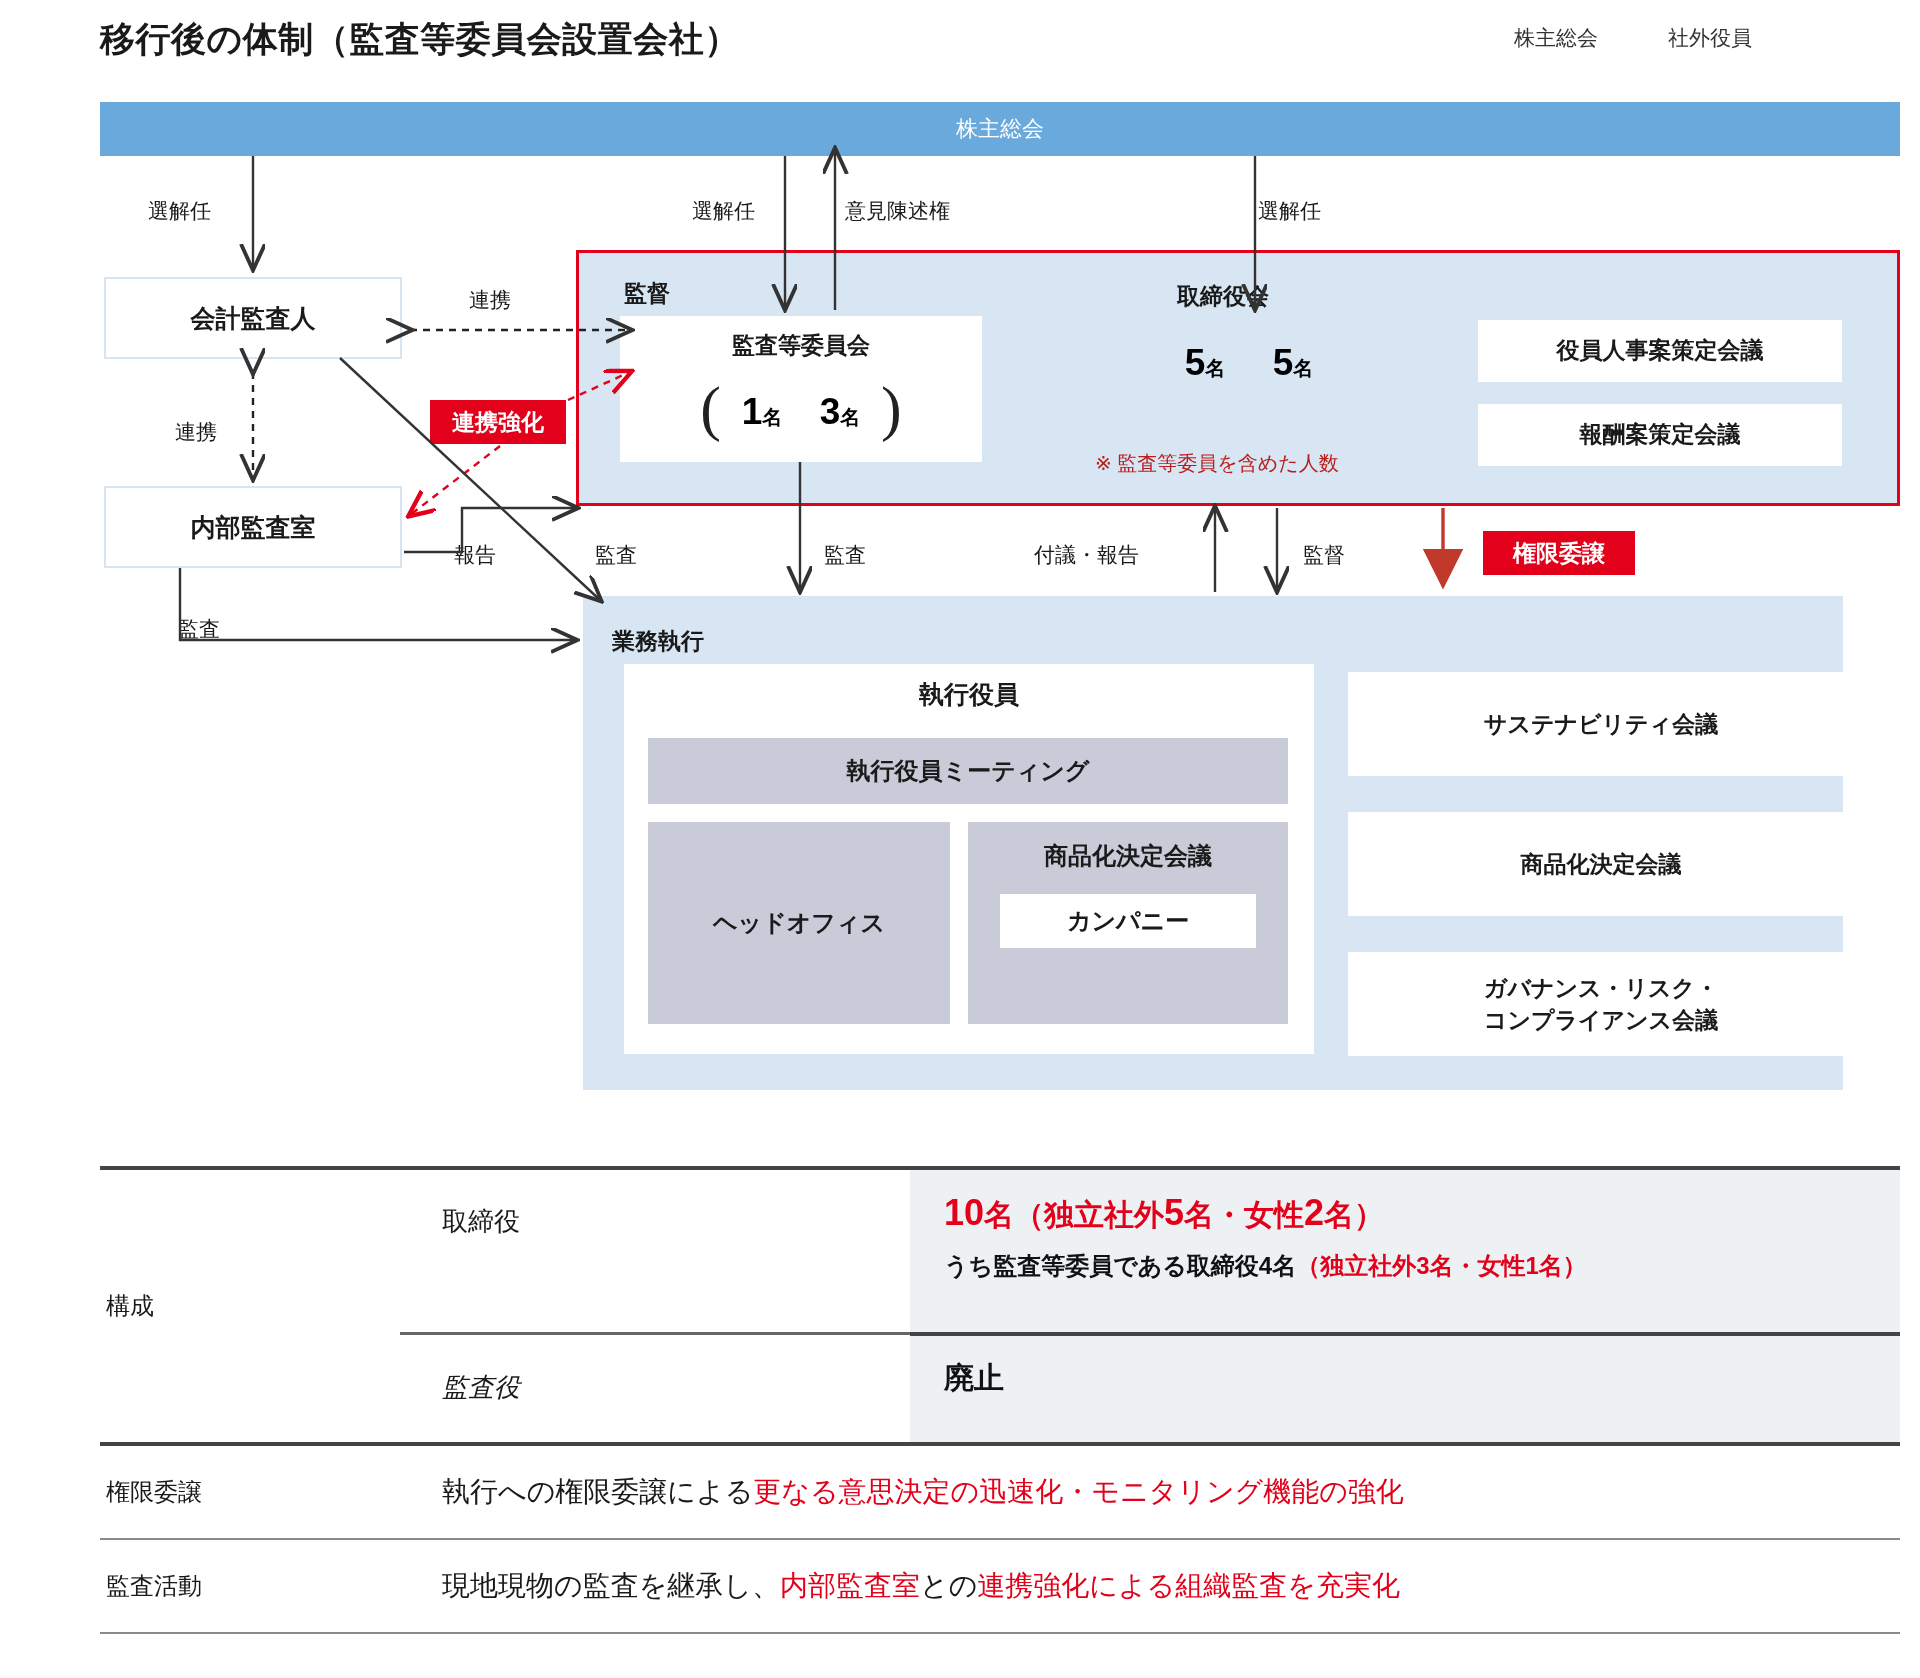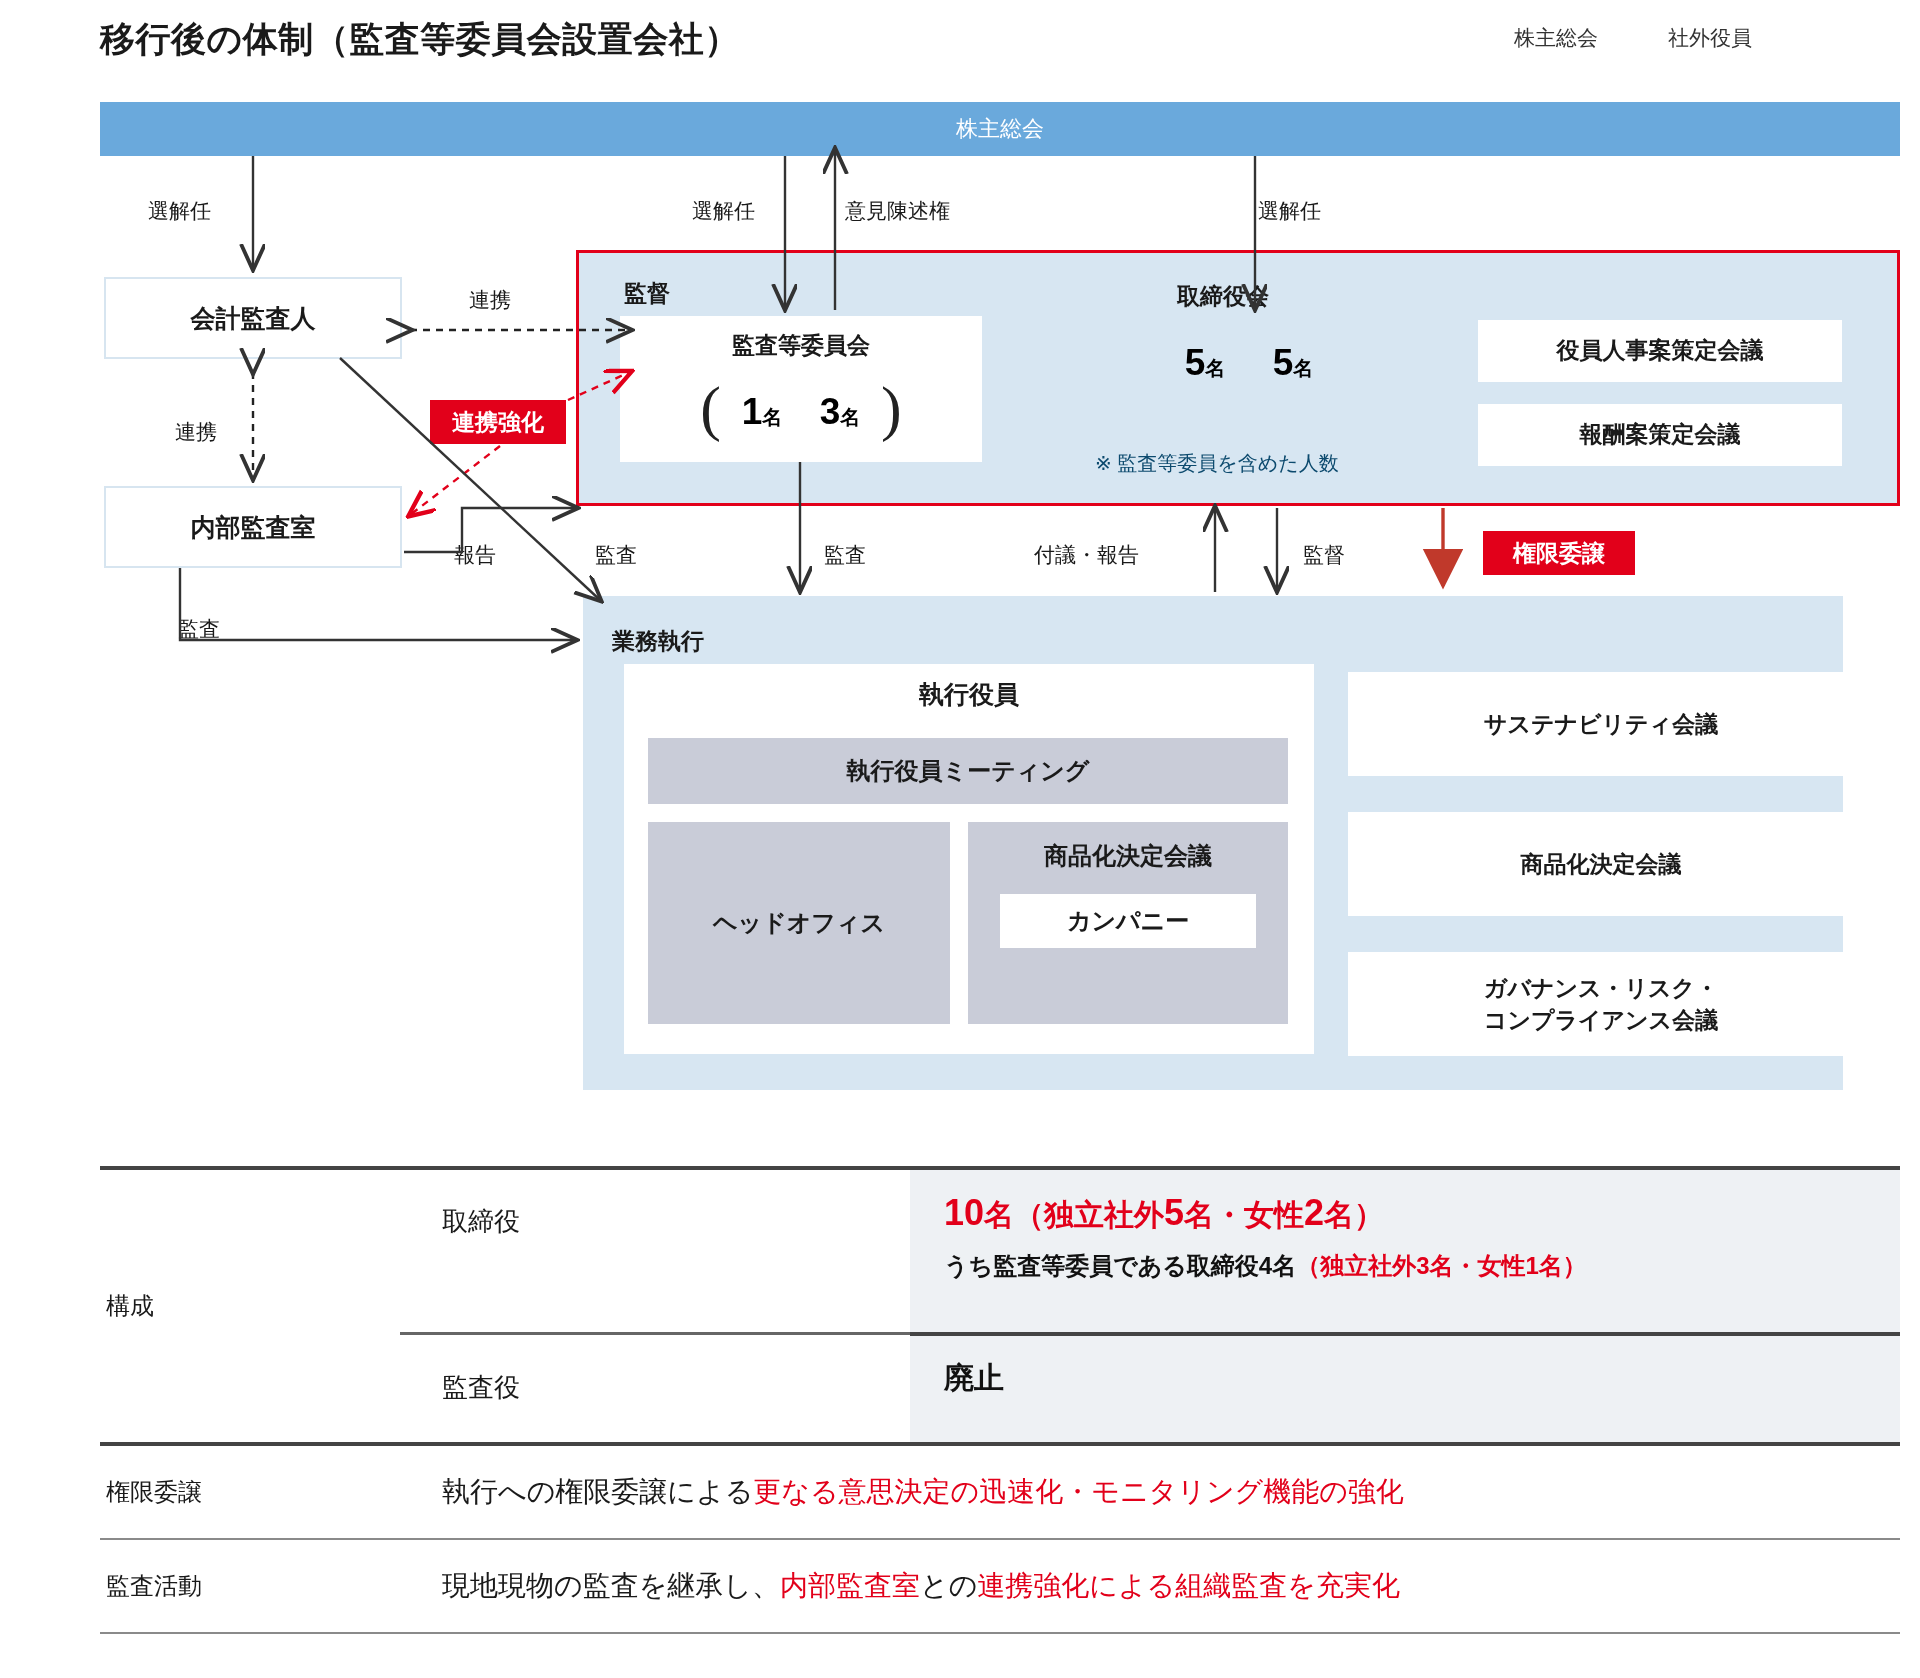--- a/index.html
+++ b/index.html
@@ -71,21 +71,21 @@
   .count-fig { position: relative; width: 74px; height: 82px; }
   .count-fig .person { position: absolute; left: 50%; top: 2px; transform: translateX(-50%); }
   .count-fig .num {
     position: absolute; left: 0; top: 20px; width: 74px; text-align: center;
     font-size: 37px; font-weight: bold; color: #000; z-index: 3;
   }
   .count-fig .num .unit { font-size: 20px; }
 
   
   .board-figs { position: absolute; left: 1168px; top: 322px; display: flex; gap: 14px; }
-  .board-note { position: absolute; left: 1095px; top: 450px; font-size: 20px; color: #0c4a6e; white-space: nowrap; }
+  .board-note { position: absolute; left: 1095px; top: 450px; font-size: 20px; color: #b91c1c; white-space: nowrap; }
 
   
   .exec-region {
     position: absolute; left: 583px; top: 596px; width: 1260px; height: 494px;
     background: #d7e6f2;
   }
   #label-gyomu { left: 612px; top: 626px; }
   .exec-left { position: absolute; left: 624px; top: 664px; width: 690px; height: 390px; background: #ffffff; }
   .exec-inner-title { text-align: center; font-size: 25px; font-weight: bold; padding-top: 14px; }
   .grey-box { background: #c9ccd8; display: flex; align-items: center; justify-content: center;
@@ -316,21 +316,21 @@
       <div style="display:flex;">
         <div style="width:510px;">
               <div class="rule-mid"></div>
             </div>
         <div style="flex:1;background:#eef1f4;">
               <div class="rule-dark"></div>
             </div>
       </div>
 
       <div style="display:flex;">
-        <div class="cell-sub" style="height:106px;">
+        <div class="cell-sub" style="height:106px;font-style:italic;">
           <span>監査役</span>
         </div>
         <div class="cell-val" style="height:106px;">
           <div class="val-big">廃止</div>
         </div>
       </div>
     </div>
   </div>
 
   <div class="rule-dark" style="width:1800px;"></div>

